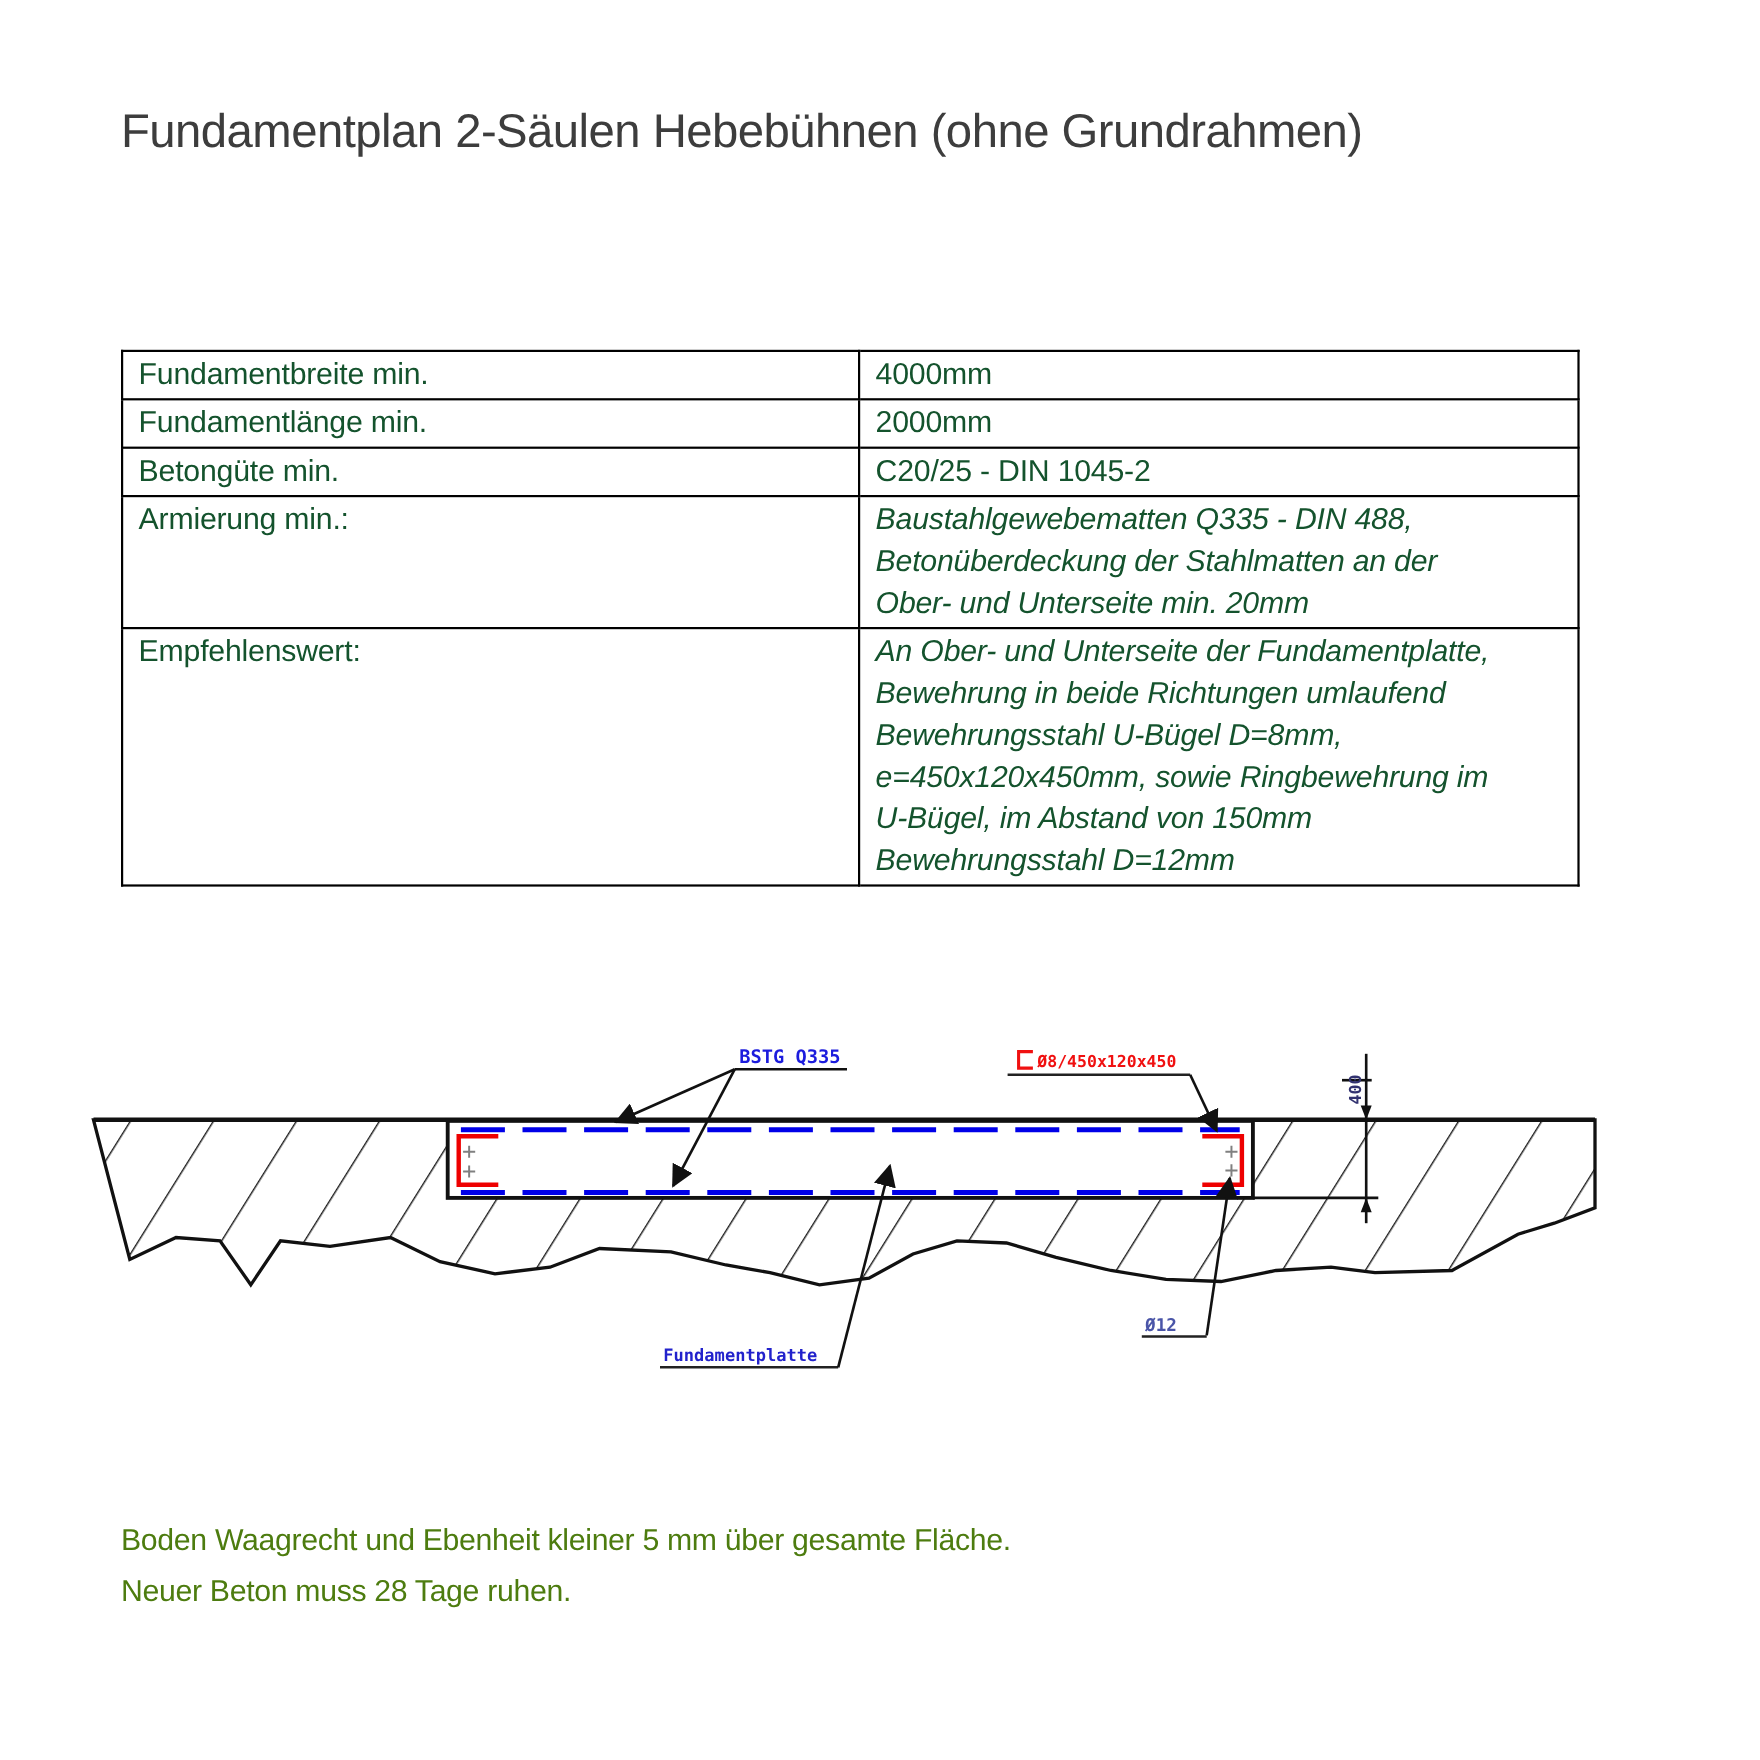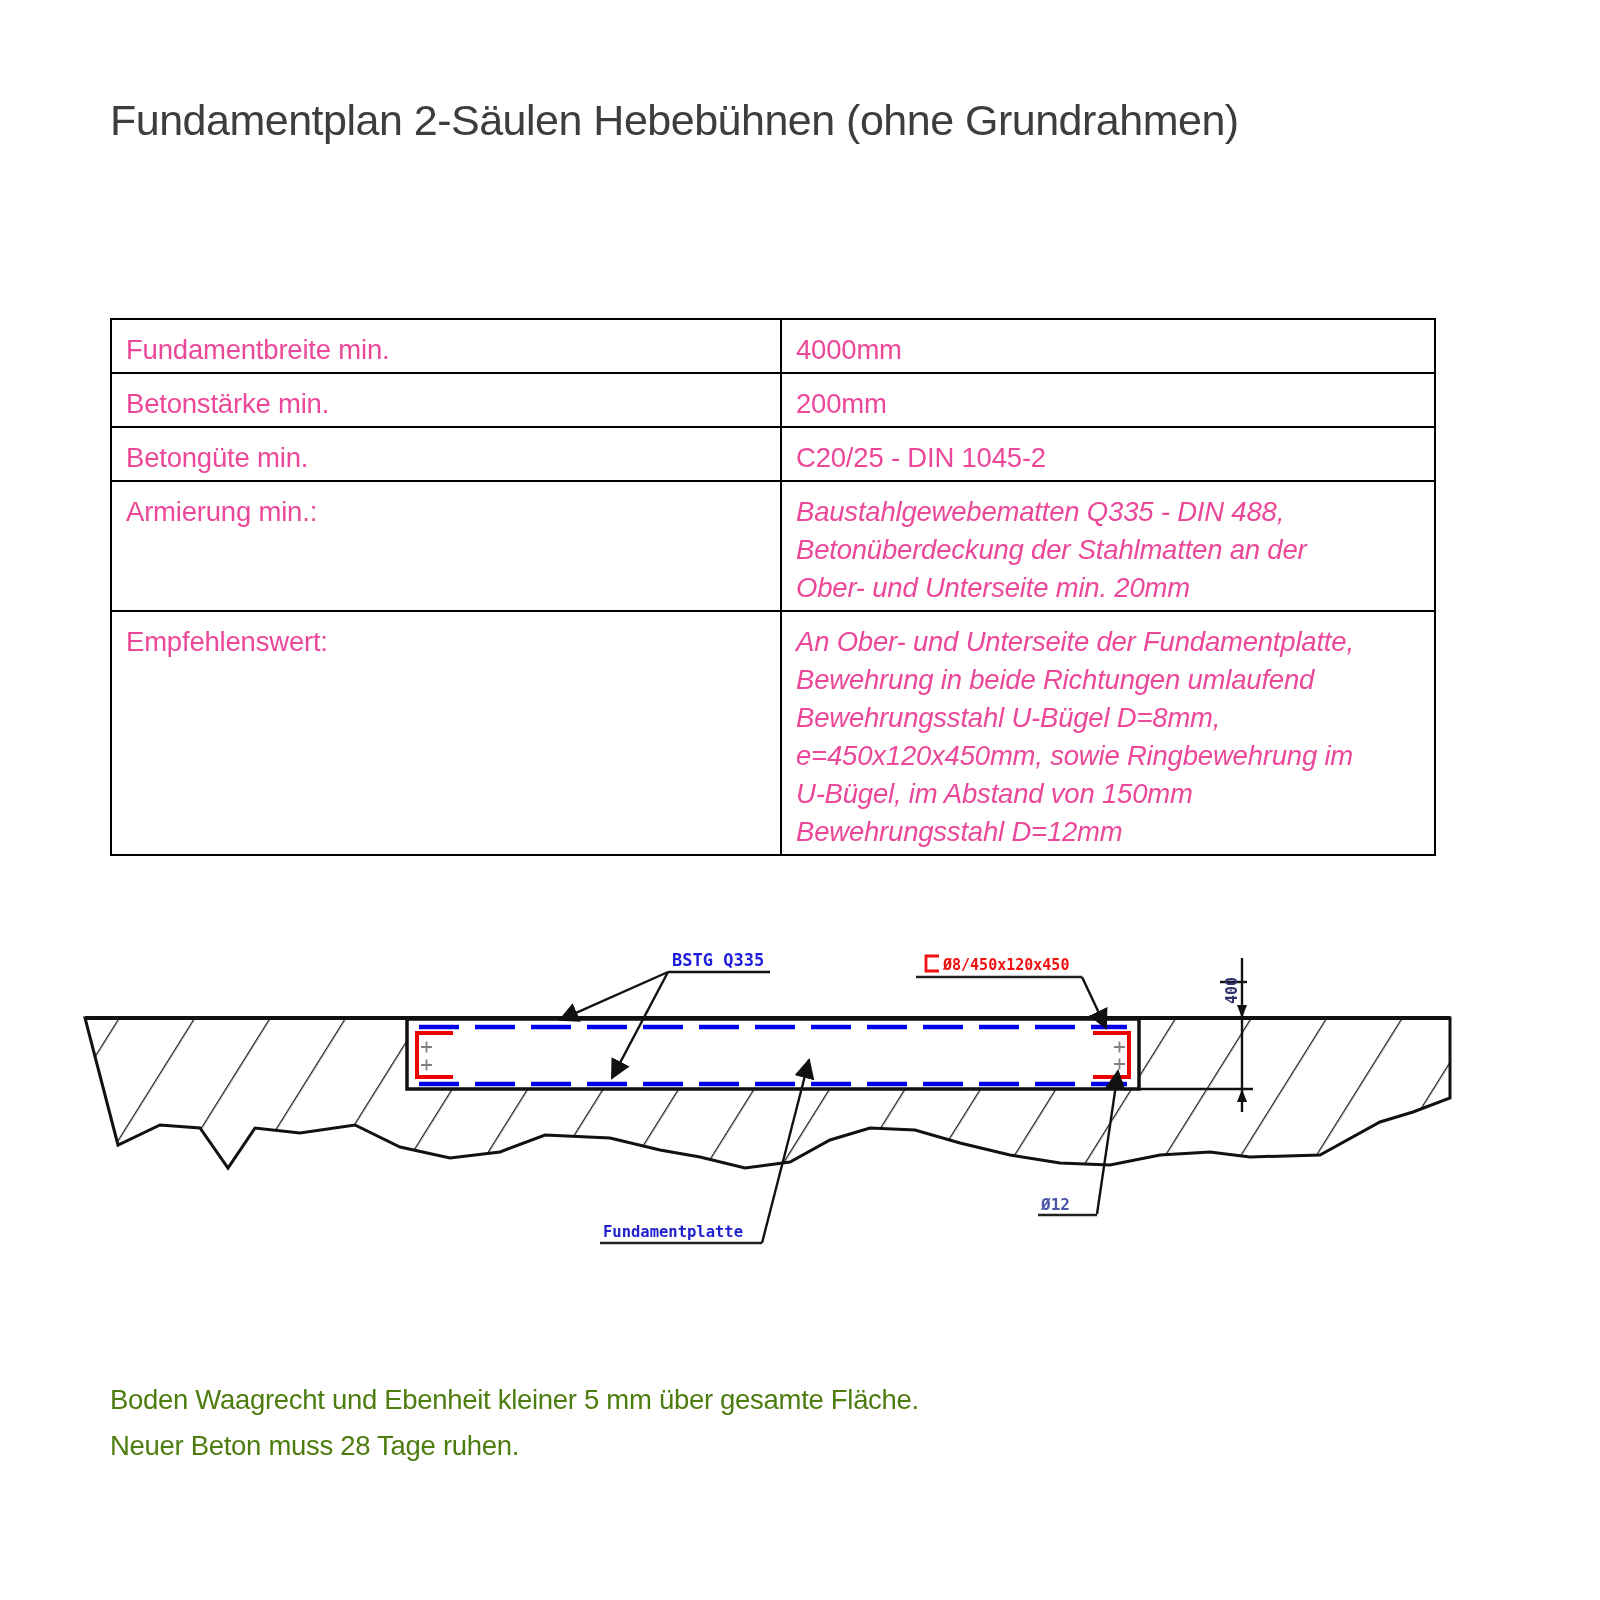--- a/index.html
+++ b/index.html
@@ -23,24 +23,24 @@
     letter-spacing:-0.3px;white-space:nowrap;
   }
   #spec-table{
     left:110px;top:318px;width:1296px;
     border-collapse:collapse;
     table-layout:fixed;
   }
   #spec-table td{
     border:2px solid #000;
     vertical-align:top;
-    padding:11px 14px 3px 14px;
+    padding:1px 14px 3px 14px;
     font-size:27.5px;
     line-height:38px;
-    color:#ec4899;
+    color:#14532d;
     letter-spacing:-0.2px;
   }
   #spec-table td.col-label{width:640px;}
   #spec-table td.col-value{width:624px;}
   .multiline{white-space:pre-line;font-style:italic;}
   #drawing-svg{left:0;top:0;}
   .footer-line{
     left:110px;font-size:27.5px;color:#4d7c0f;
     letter-spacing:-0.3px;white-space:nowrap;
   }
@@ -59,22 +59,22 @@
   <div id="title" class="abs">Fundamentplan 2-Säulen Hebebühnen (ohne Grundrahmen)</div>
 
 
   <table id="spec-table" class="abs">
     <tbody>
       <tr>
         <td class="col-label">Fundamentbreite min.</td>
         <td class="col-value">4000mm</td>
       </tr>
       <tr>
-        <td class="col-label">Betonstärke min.</td>
-        <td class="col-value">200mm</td>
+        <td class="col-label">Fundamentlänge min.</td>
+        <td class="col-value">2000mm</td>
       </tr>
       <tr>
         <td class="col-label">Betongüte min.</td>
         <td class="col-value">C20/25 - DIN 1045-2</td>
       </tr>
       <tr>
         <td class="col-label">Armierung min.:</td>
         <td class="col-value multiline">Baustahlgewebematten Q335 - DIN 488,
 Betonüberdeckung der Stahlmatten an der
 Ober- und Unterseite min. 20mm</td>

